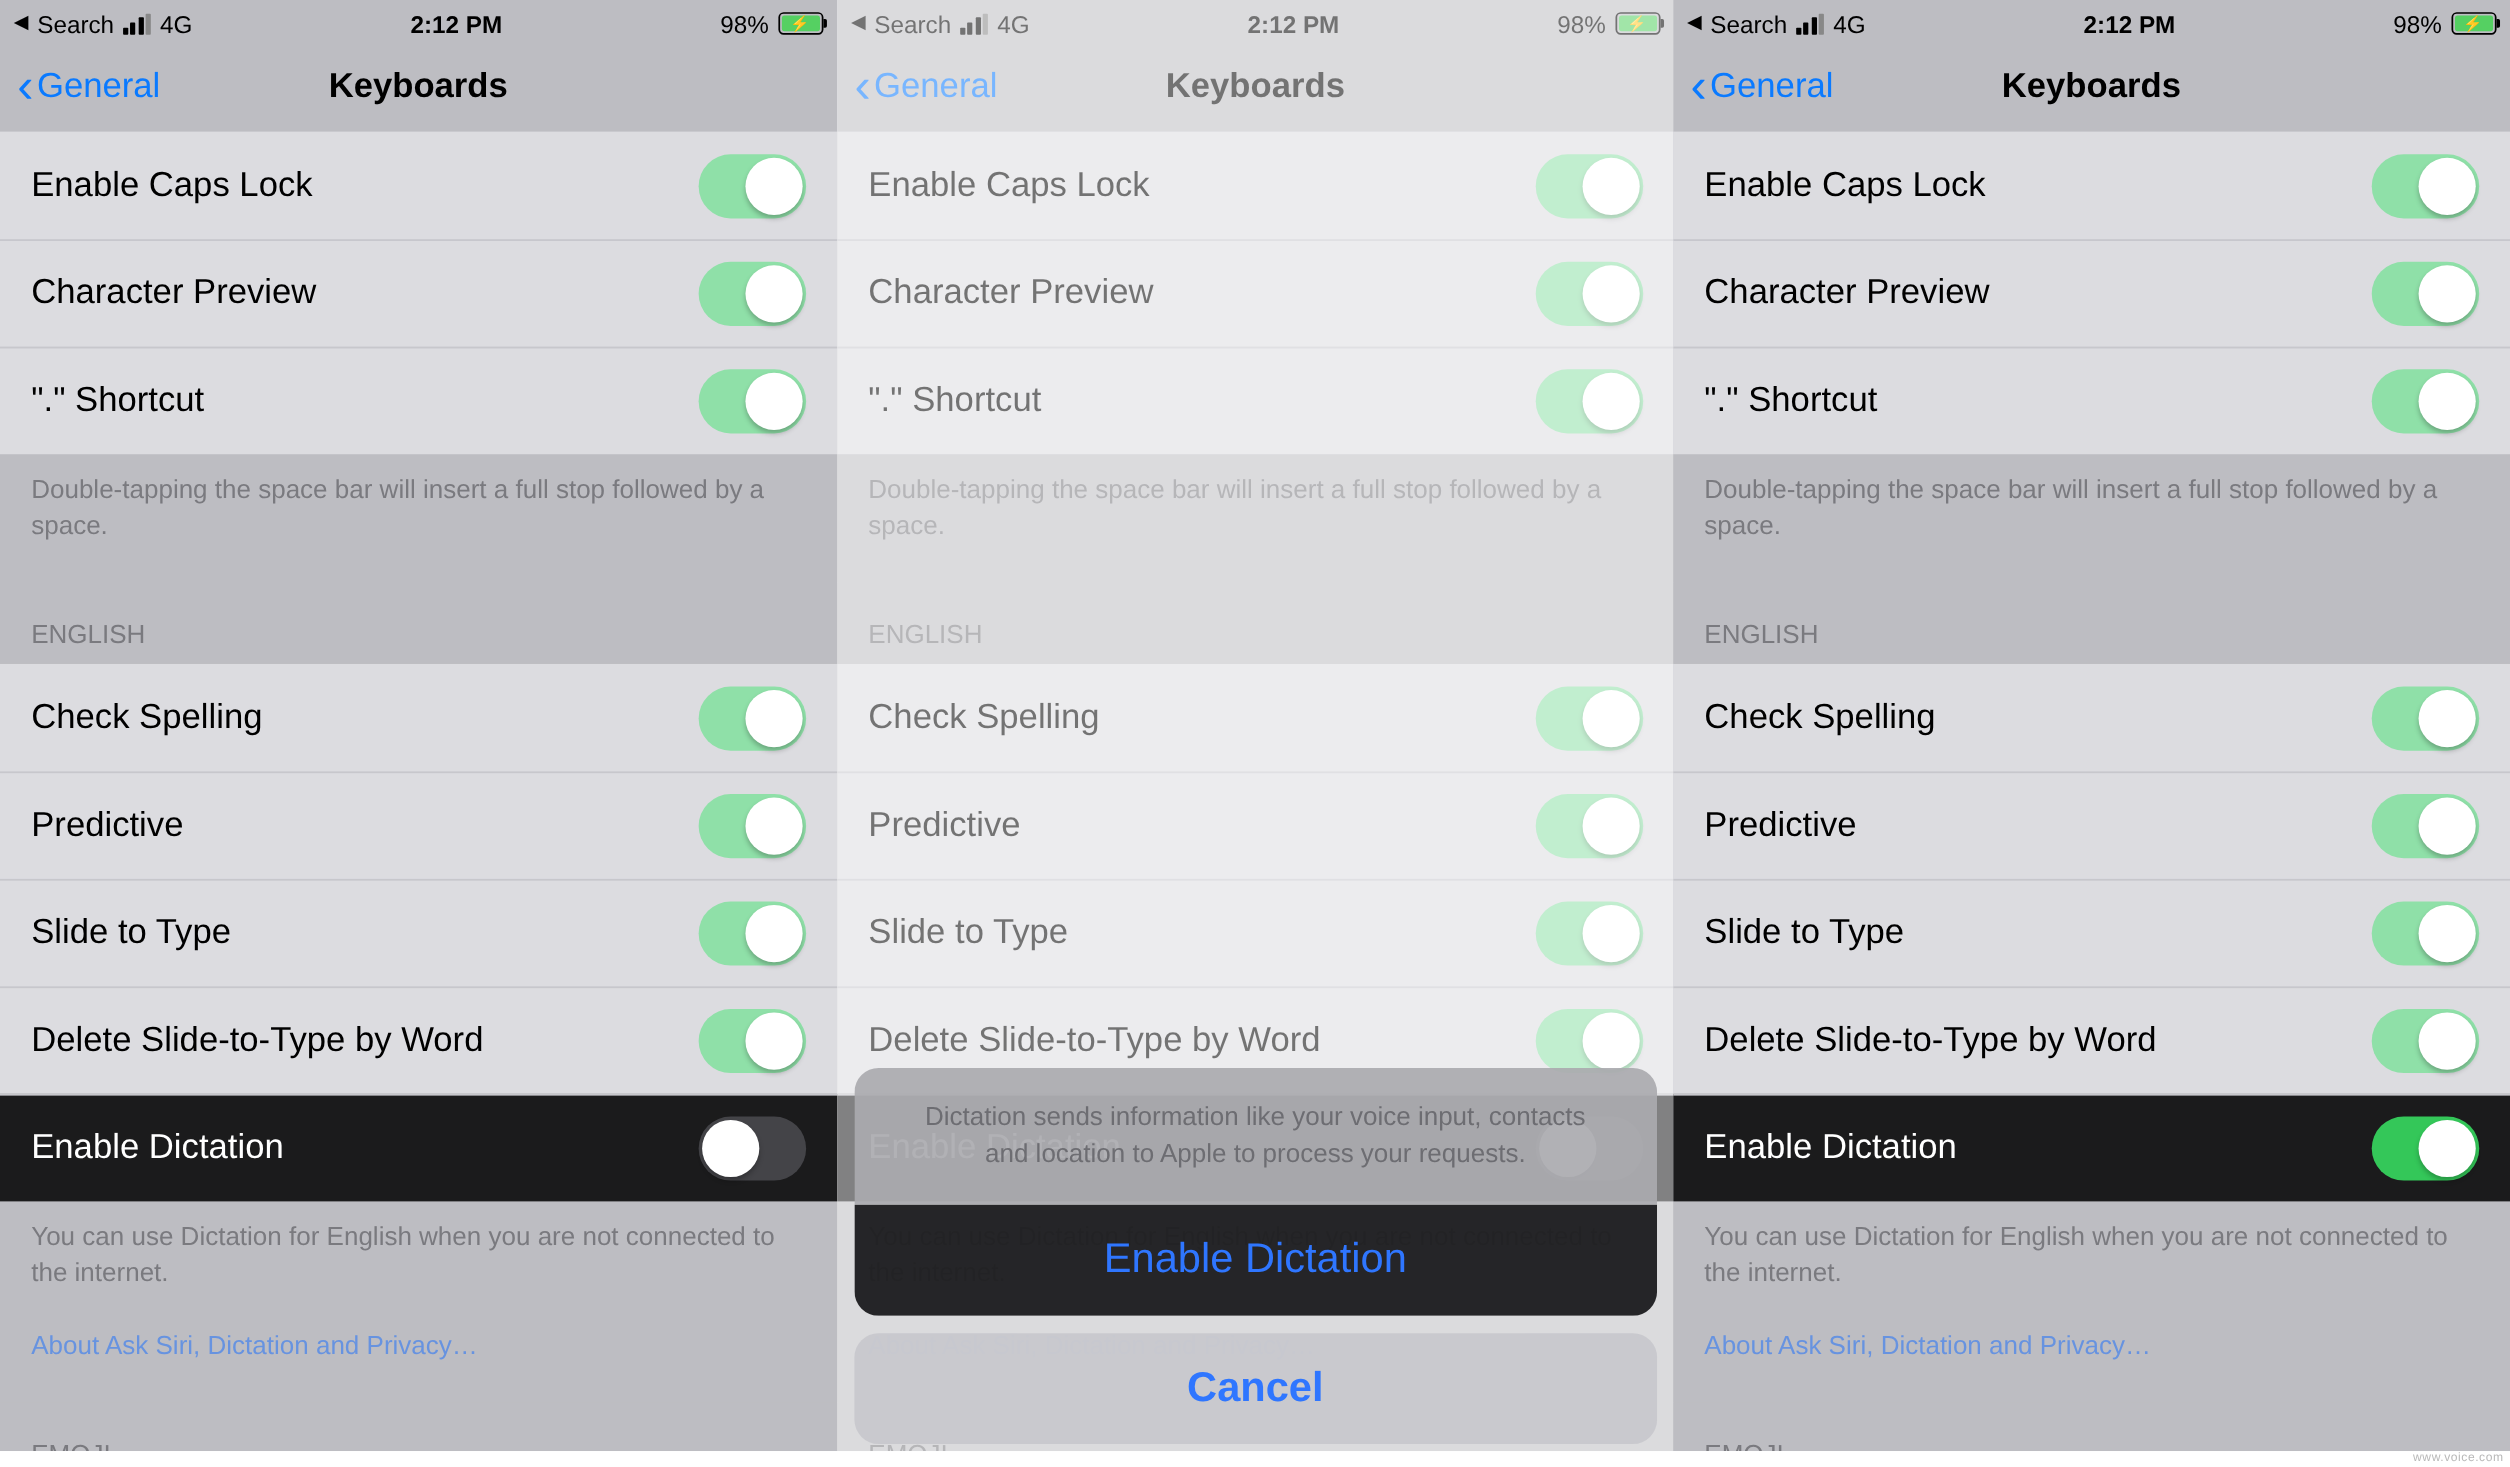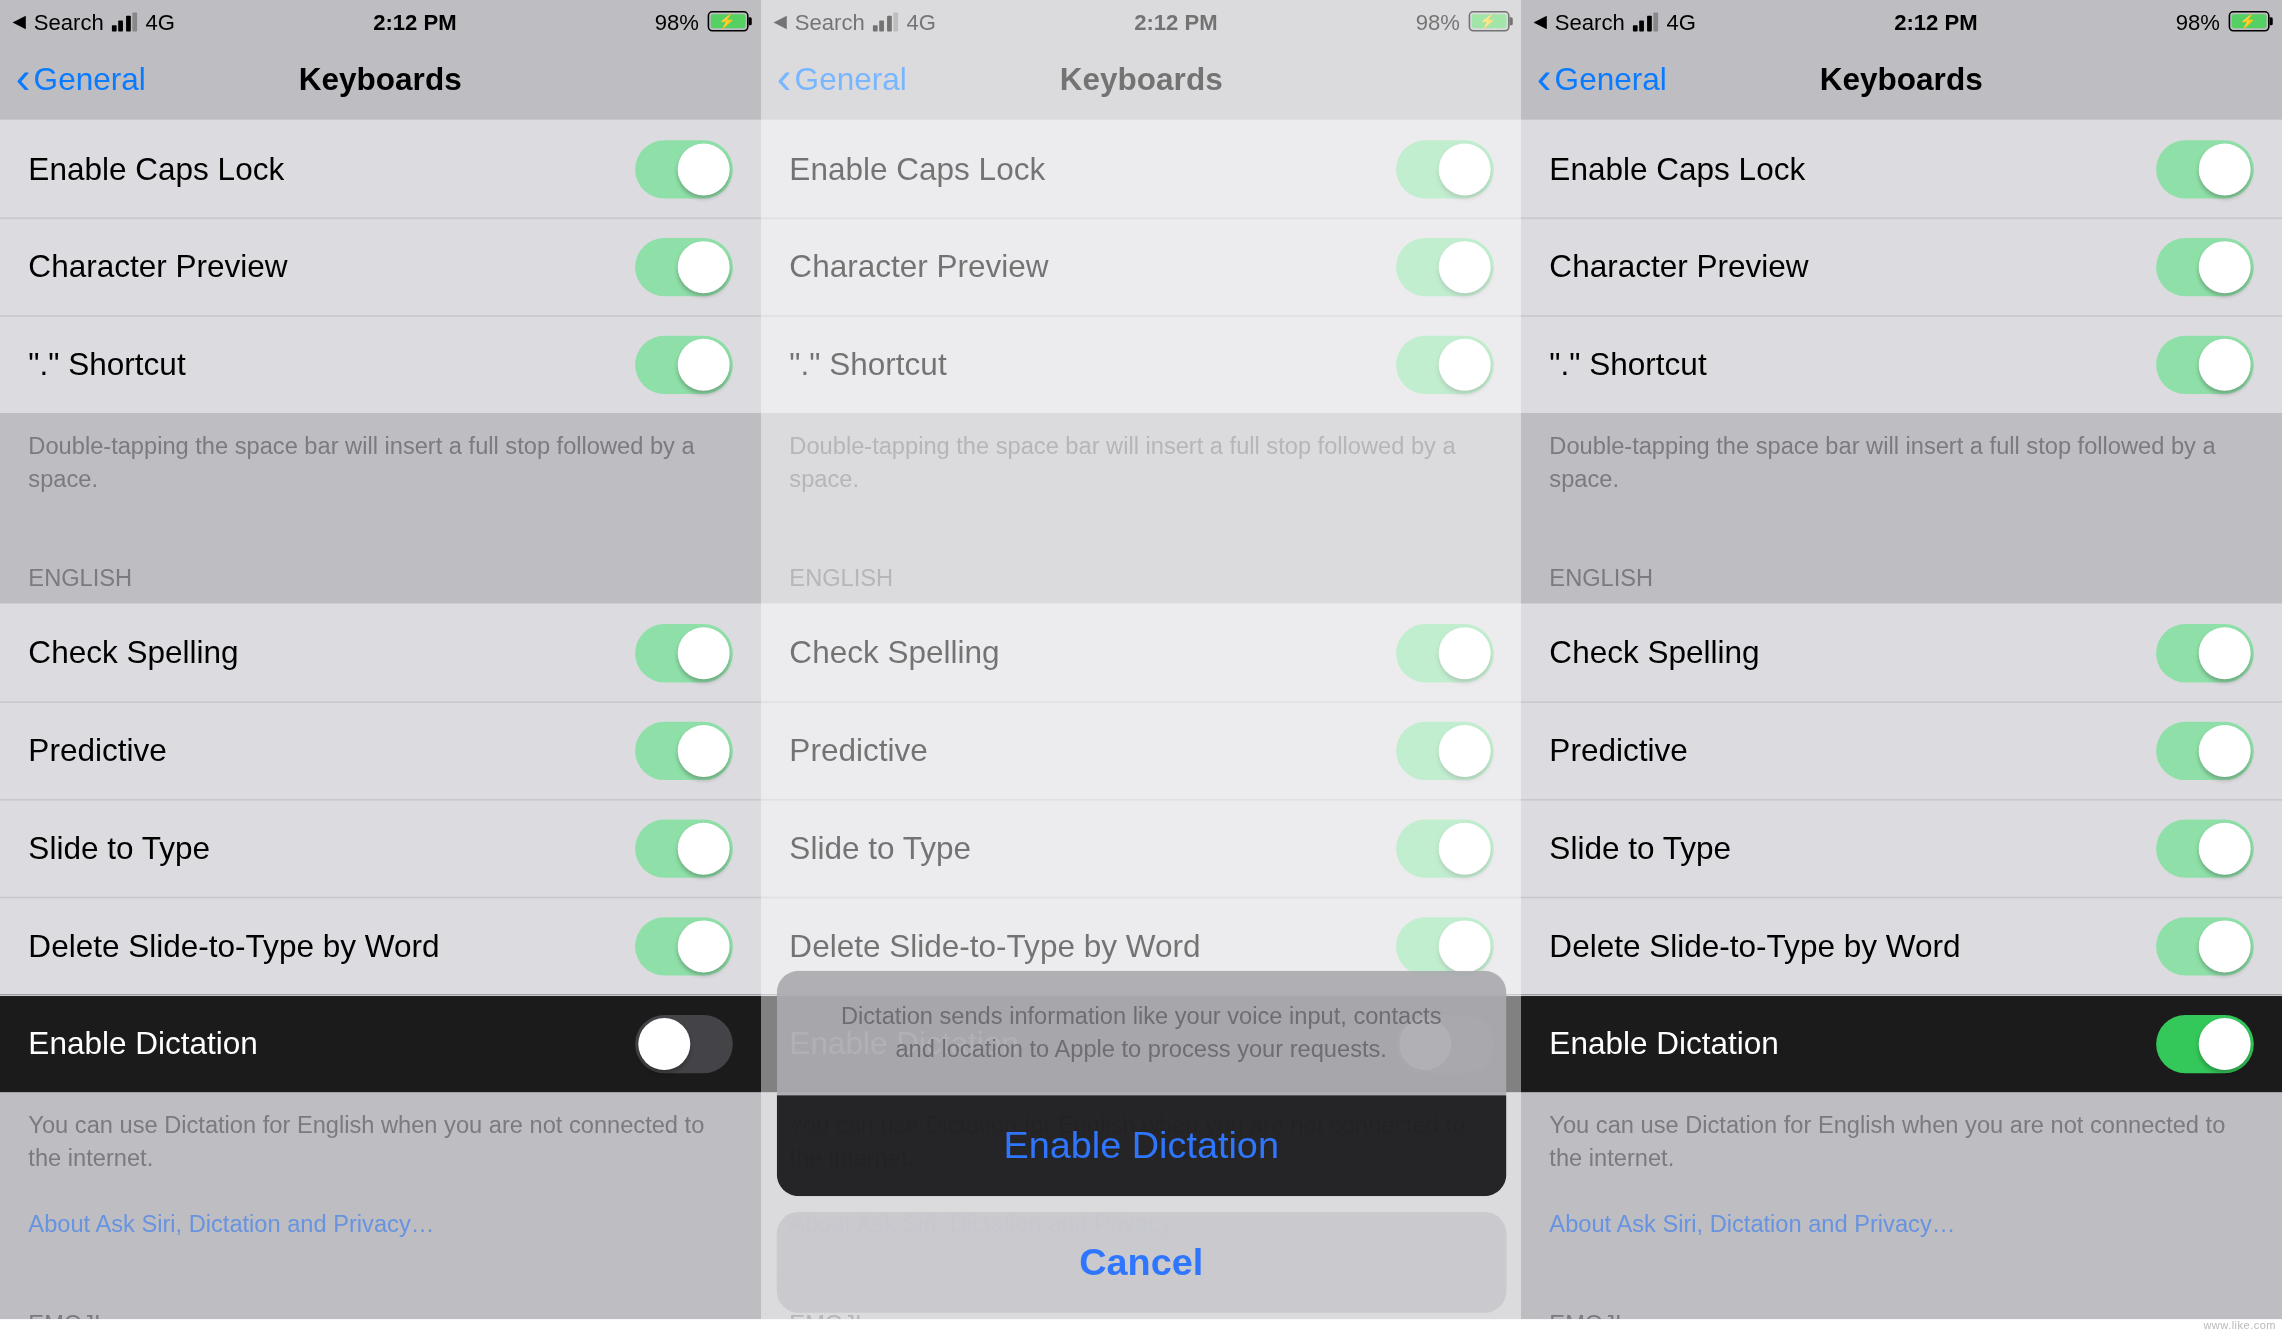--- a/index.html
+++ b/index.html
@@ -343,13 +343,13 @@
     </div>
     <div class="footer">
       <span>You can use Dictation for English when you are not connected to the internet.</span><br><br>
       <span class="link">About Ask Siri, Dictation and Privacy…</span>
     </div>
     <div class="header">EMOJI</div>
 
   </div>
     </div>
   </div>
-<div class="watermark">www.like.com</div>
+<div class="watermark">www.voice.com</div>
 
 </body></html>

